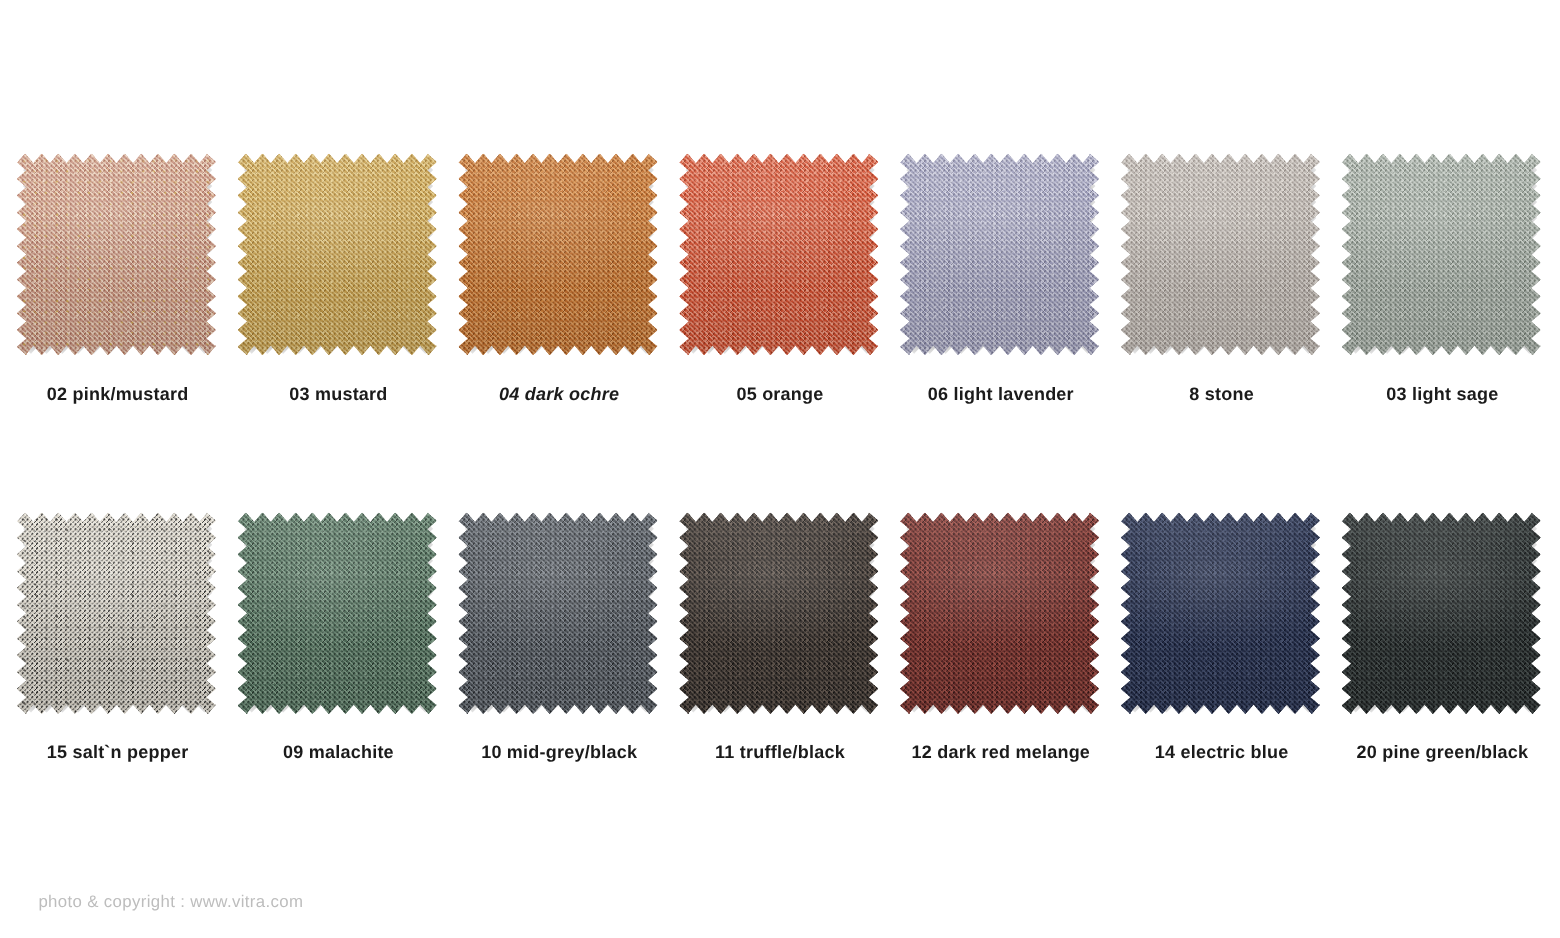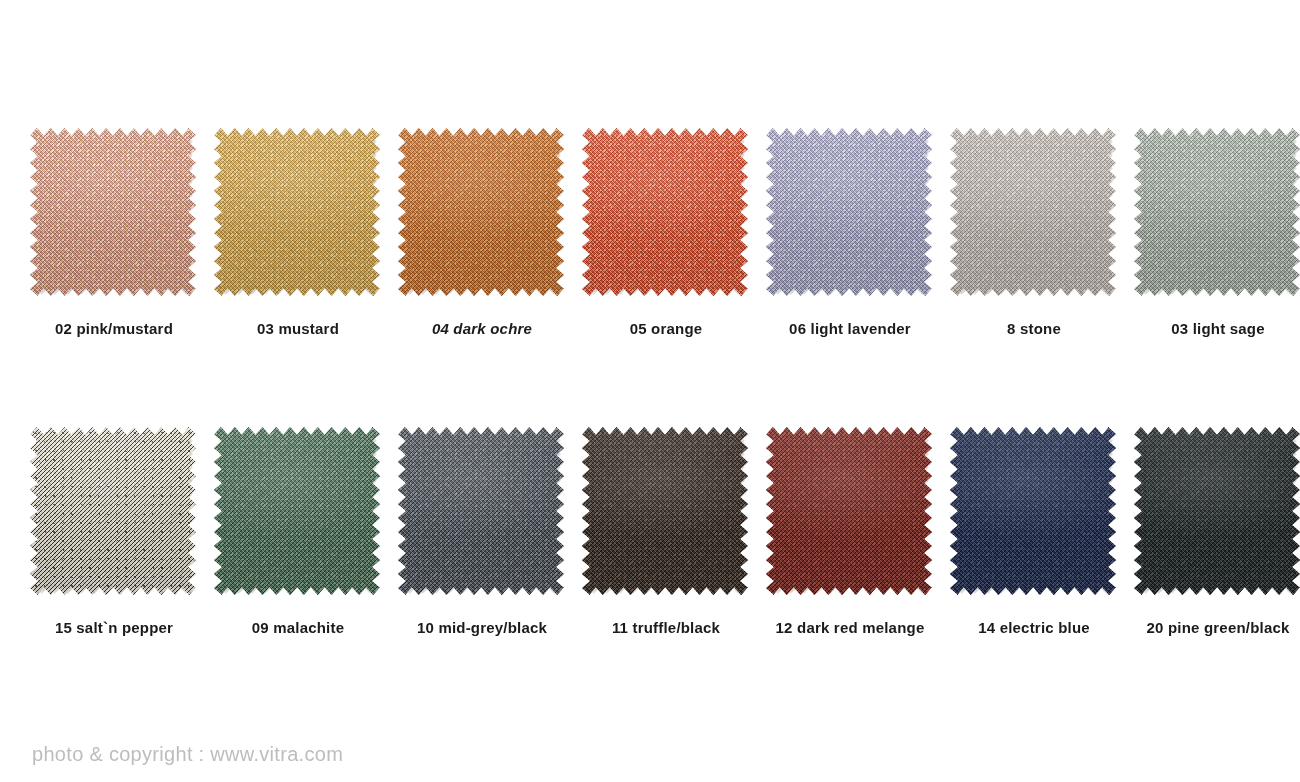--- a/index.html
+++ b/index.html
@@ -25,21 +25,21 @@
 
   .swatch-grid {
     position: absolute;
     left: 0;
     top: 0;
     width: 1300px;
   }
 
   .swatch-row {
     position: absolute;
-    left: 16px;
+    left: 0;
     width: 1164px;
     height: 250px;
   }
   .swatch-row.row-0 { top: 128px; }
   .swatch-row.row-1 { top: 427px; }
 
   .swatch-cell {
     position: absolute;
     top: 0;
     width: 184px;
@@ -112,21 +112,21 @@
     color: #1b1b1b;
     white-space: nowrap;
   }
 
   
   .footer-credit {
     position: absolute;
     left: 32px;
     top: 743px;
     font-family: "Liberation Sans", sans-serif;
-    font-size: 20px;
+    font-size: 14px;
     font-weight: normal;
     letter-spacing: 0.3px;
     color: #bdbdbd;
     white-space: nowrap;
   }
 </style>
 </head>
 <body>
 
 <div id="page">

